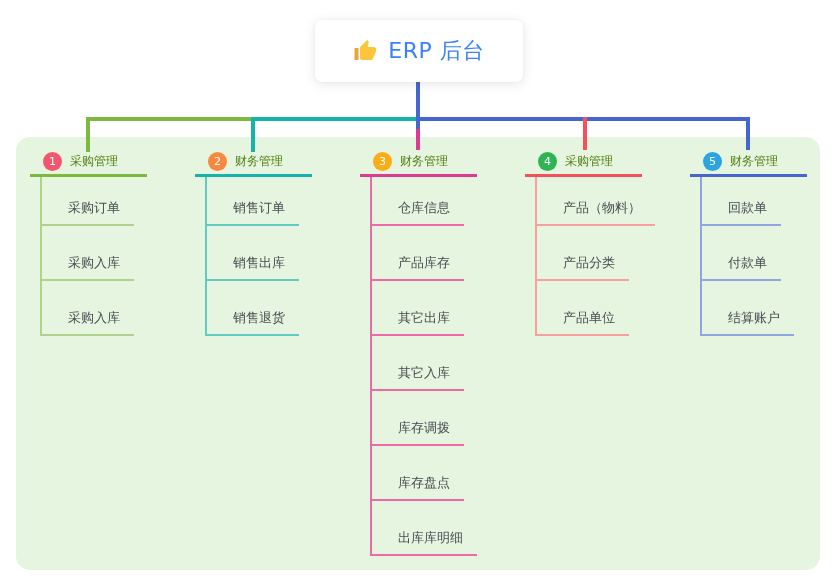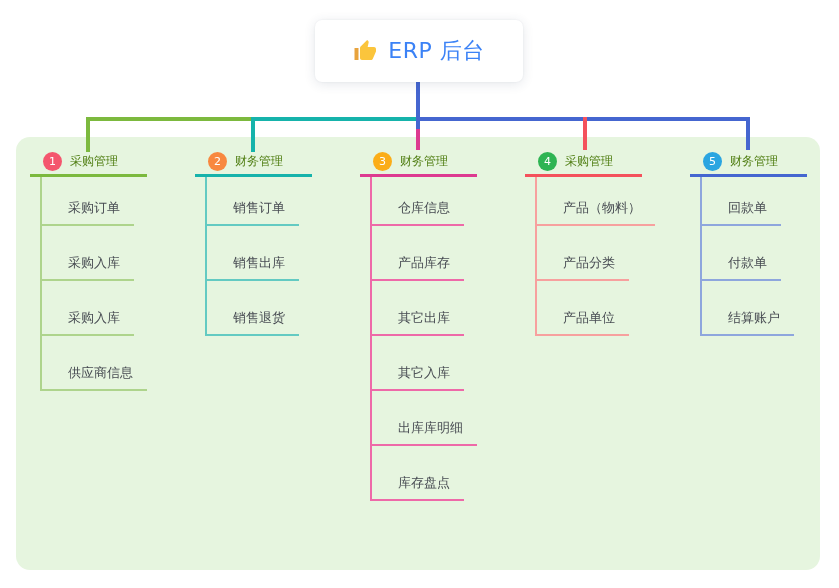--- a/index.html
+++ b/index.html
@@ -75,23 +75,20 @@
     <div class="branch-items">
       <div class="item">
           <span>采购订单</span>
         </div>
       <div class="item">
           <span>采购入库</span>
         </div>
       <div class="item">
           <span>采购入库</span>
         </div>
-      <div class="item">
-          <span>供应商信息</span>
-        </div>
     </div>
   </div>
 
   <div class="branch b-1" style="--line: #16b3ab; --thin: #63cac2; --badge: #f8883f;">
     <div class="branch-header">
       <span class="badge">2</span>
       <span class="branch-label">财务管理</span>
     </div>
     <div class="branch-items">
       <div class="item">
@@ -118,24 +115,27 @@
       <div class="item">
           <span>产品库存</span>
         </div>
       <div class="item">
           <span>其它出库</span>
         </div>
       <div class="item">
           <span>其它入库</span>
         </div>
       <div class="item">
-          <span>出库库明细</span>
+          <span>库存调拨</span>
         </div>
       <div class="item">
           <span>库存盘点</span>
+        </div>
+      <div class="item">
+          <span>出库库明细</span>
         </div>
     </div>
   </div>
 
   <div class="branch b-3" style="--line: #f4515c; --thin: #f7a09e; --badge: #2eb453;">
     <div class="branch-header">
       <span class="badge">4</span>
       <span class="branch-label">采购管理</span>
     </div>
     <div class="branch-items">

